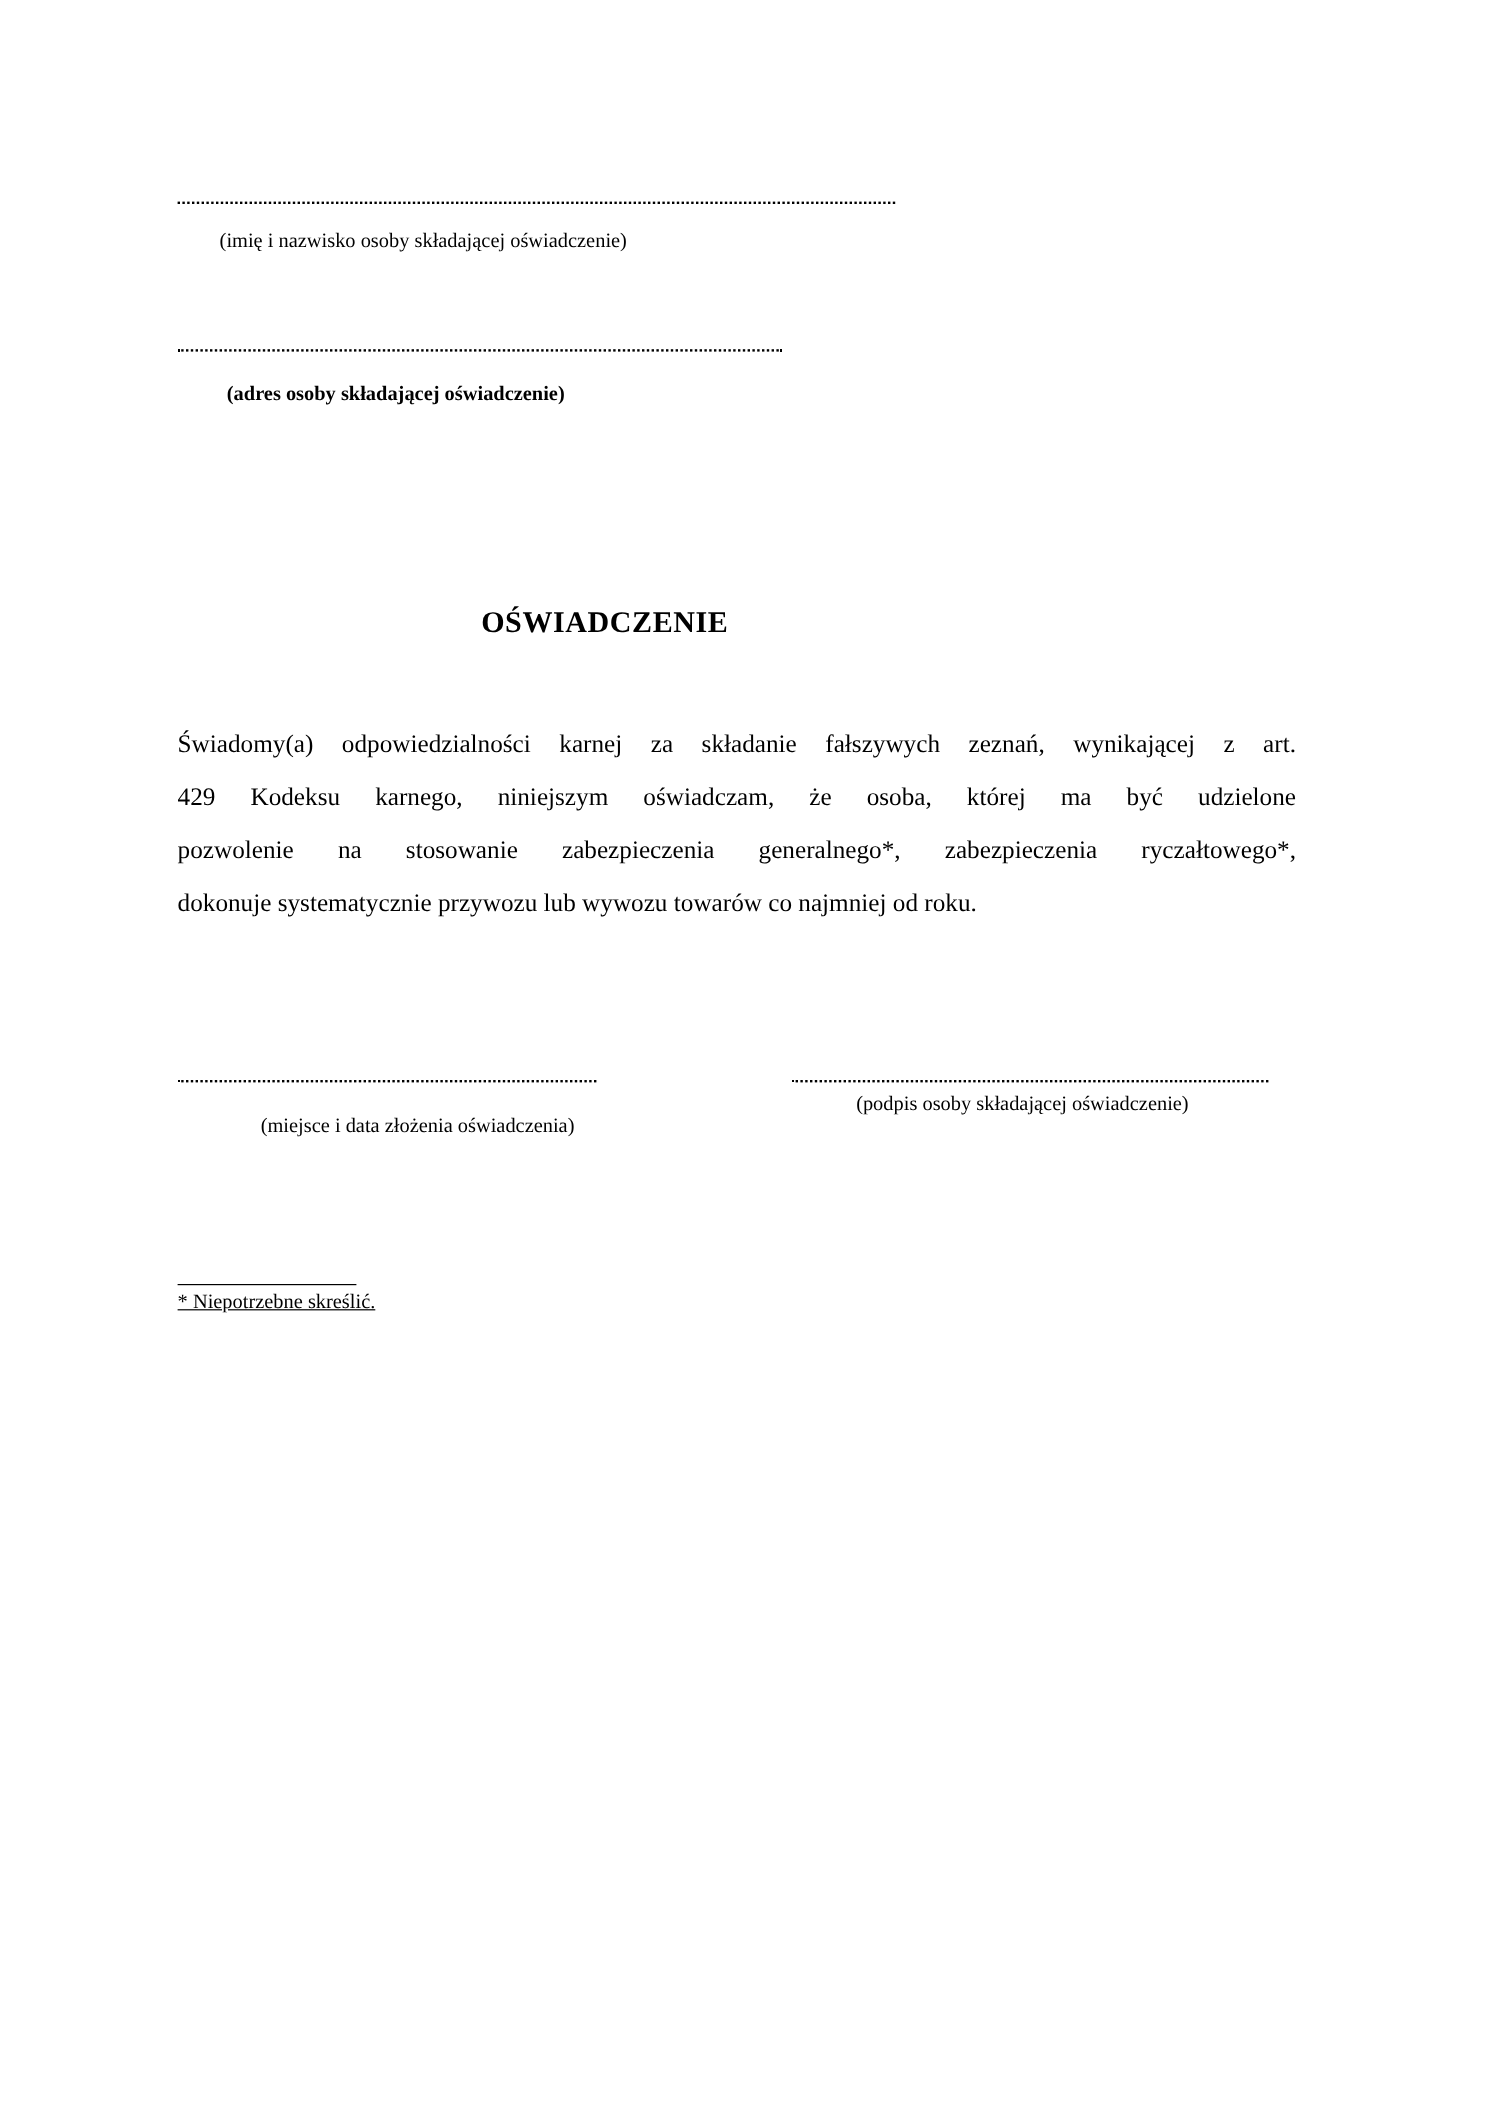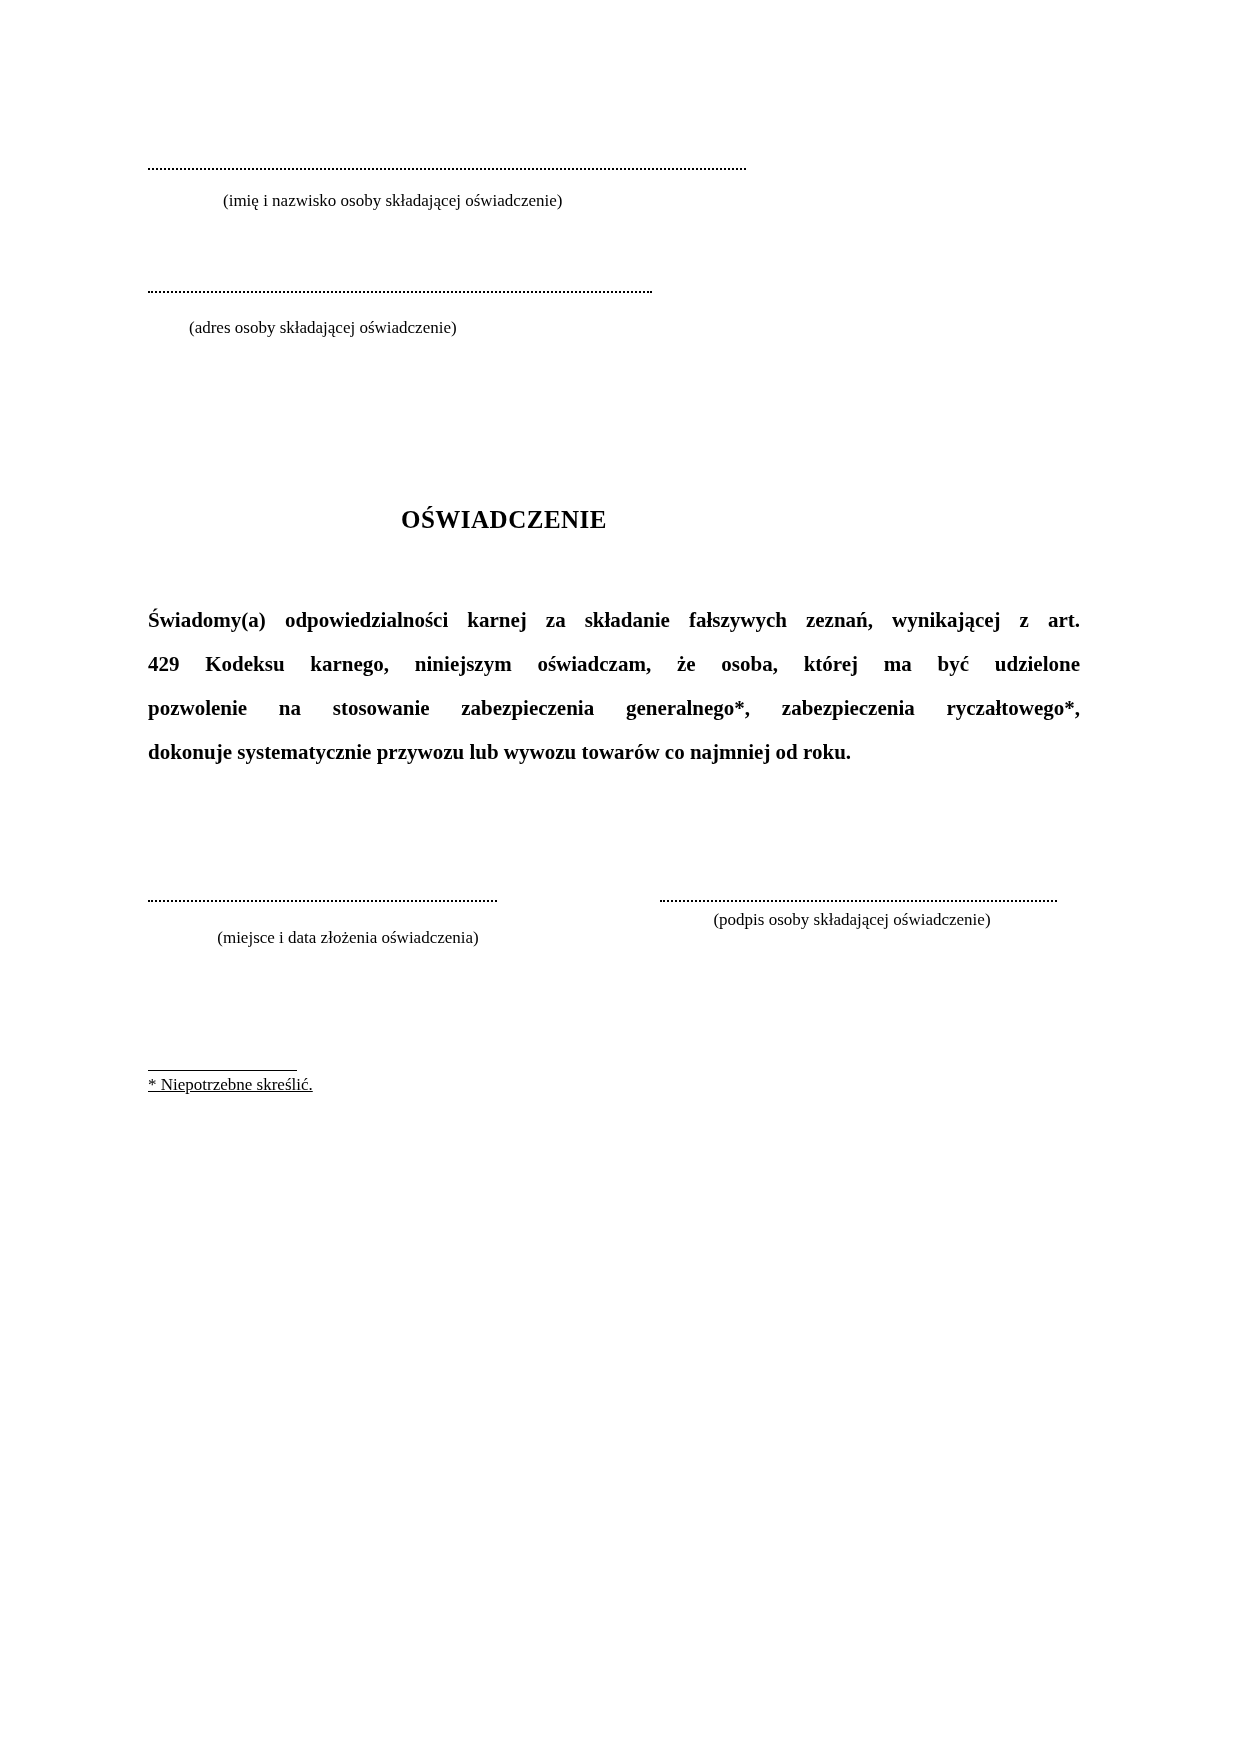--- a/index.html
+++ b/index.html
@@ -3,32 +3,32 @@
 <meta charset="utf-8">
 <style>
   html, body { margin:0; padding:0; background:#ffffff; }
   body { width:1240px; height:1754px; position:relative; overflow:hidden;
          font-family:"Liberation Serif", "DejaVu Serif", serif; color:#000; }
   .abs { position:absolute; white-space:nowrap; }
   .dots { position:absolute; height:0; border-top:2px dotted #000; }
   .small { font-size:17px; }
   .title { font-size:25px; font-weight:bold; letter-spacing:0.5px; }
   .body-line { position:absolute; left:148px; width:932px; font-size:21px;
-               text-align:justify; text-align-last:justify; white-space:nowrap;font-weight:bold; }
+               text-align:justify; text-align-last:justify; white-space:nowrap; }
   .body-line.last { text-align-last:left; }
   .rule { position:absolute; height:0; border-top:1px solid #000; }
 </style>
 </head>
 <body>
 
 <div class="dots" style="left:148px; top:168px; width:598px;"></div>
-<div class="abs small" style="left:183px; top:191px;margin-left:40px;">(imię i nazwisko osoby składającej oświadczenie)</div>
+<div class="abs small" style="left:183px; top:191px;">(imię i nazwisko osoby składającej oświadczenie)</div>
 
 <div class="dots" style="left:148px; top:291px; width:504px;"></div>
-<div class="abs small" style="left:189px; top:318px;">(adres osoby składającej oświadczenie)</div>
+<div class="abs small" style="left:189px; top:318px;font-weight:bold;">(adres osoby składającej oświadczenie)</div>
 
 <div class="abs title" style="left:0; width:1008px; text-align:center; top:506px;">OŚWIADCZENIE</div>
 
 <div>
   <div class="body-line" style="top:608px;">Świadomy(a) odpowiedzialności karnej za składanie fałszywych zeznań, wynikającej z art.</div>
   <div class="body-line" style="top:652px;">429 Kodeksu karnego, niniejszym oświadczam, że osoba, której ma być udzielone</div>
   <div class="body-line" style="top:696px;">pozwolenie na stosowanie zabezpieczenia generalnego*, zabezpieczenia ryczałtowego*,</div>
   <div class="body-line last" style="top:740px;">dokonuje systematycznie przywozu lub wywozu towarów co najmniej od roku.</div>
 </div>
 

